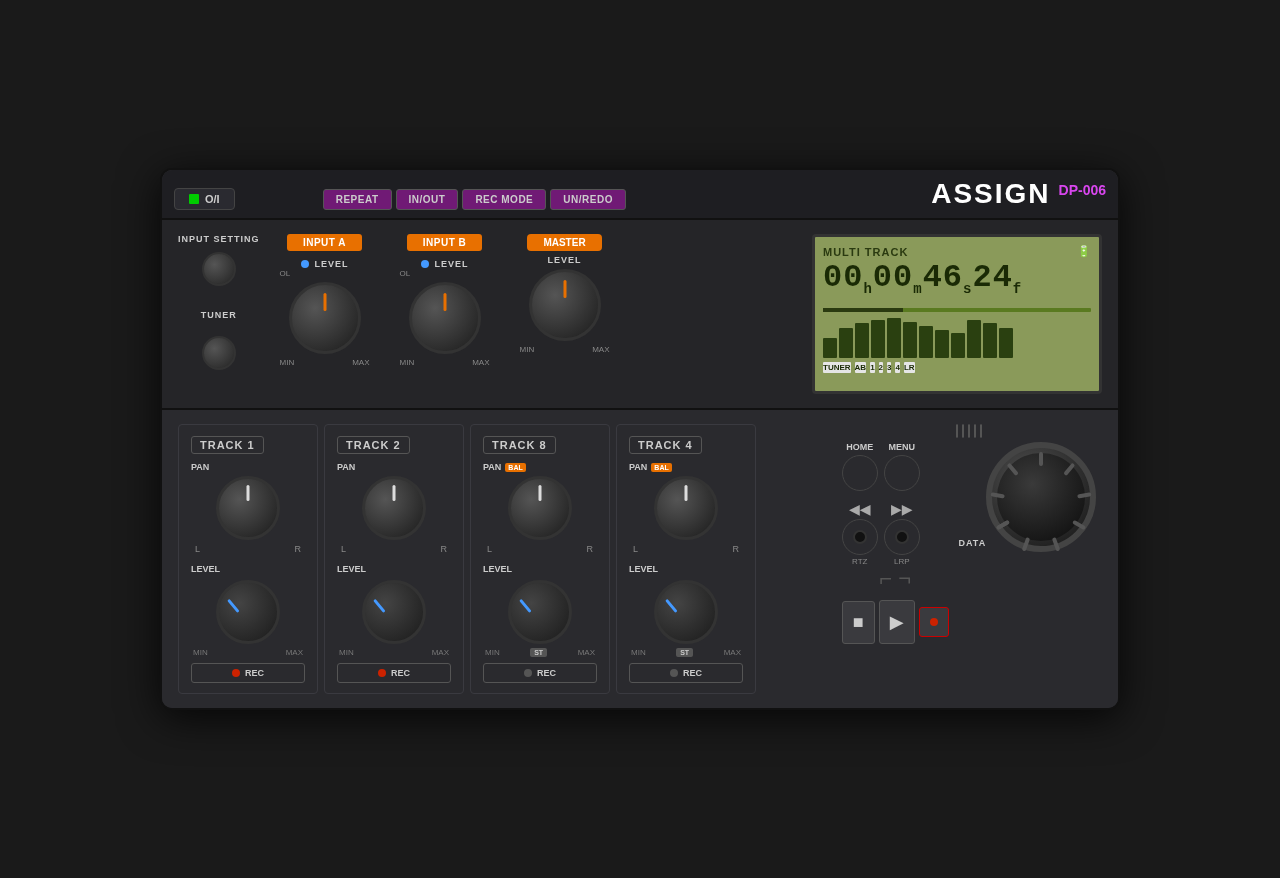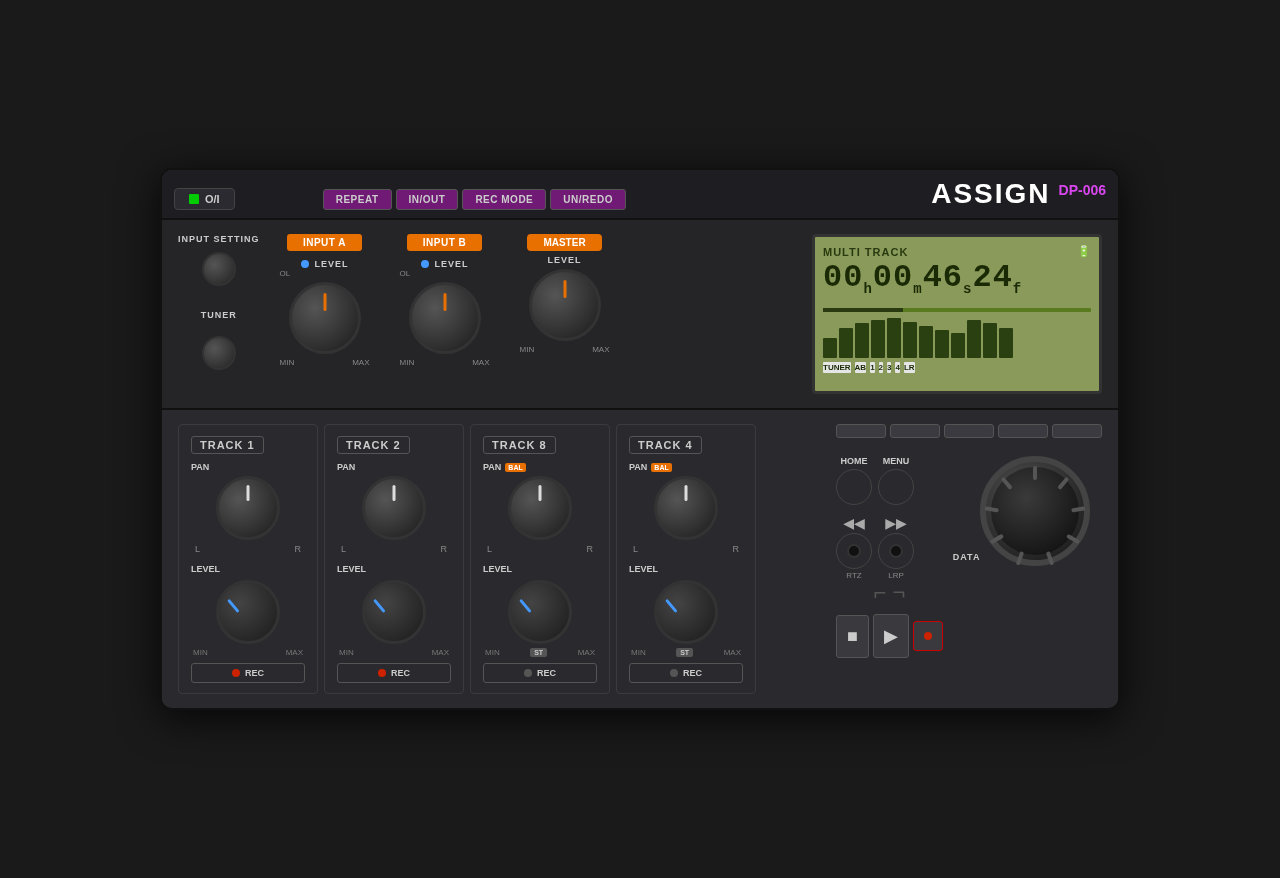--- a/index.html
+++ b/index.html
@@ -512,23 +512,24 @@
       width: 88px;
       height: 88px;
       background: radial-gradient(circle at 40% 35%, #3a3a3a, #0a0a0a);
       border-radius: 50%;
     }
 
     
     .lower-right {
       display: flex;
       flex-direction: column;
-      gap: 14px;
+      gap: 0;
       width: 280px;
       padding-left: 14px;
+      align-items: center;
     }
 
     .controls-left {
       display: flex;
       flex-direction: column;
       gap: 6px;
     }
 
     .bottom-transport {
       display: flex;

